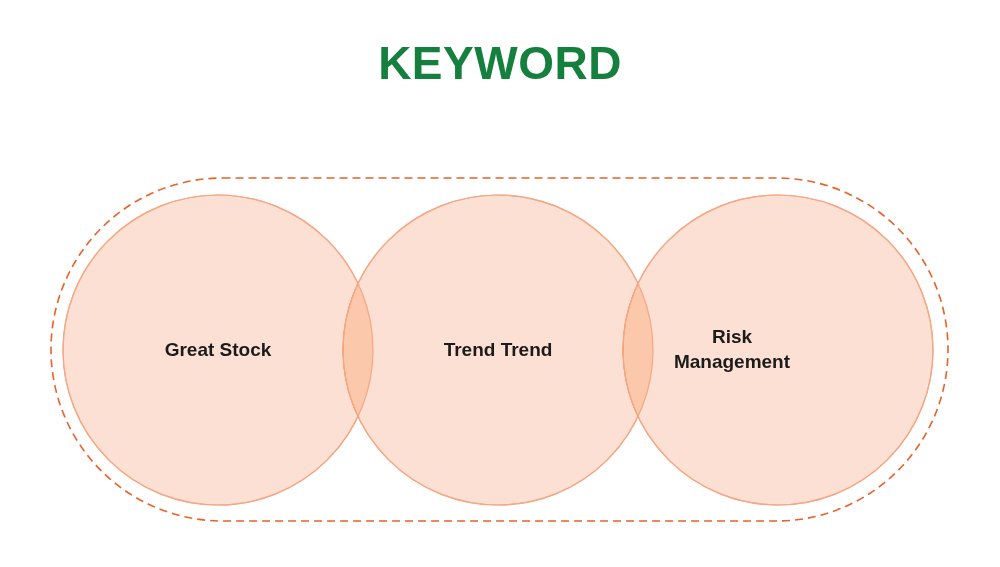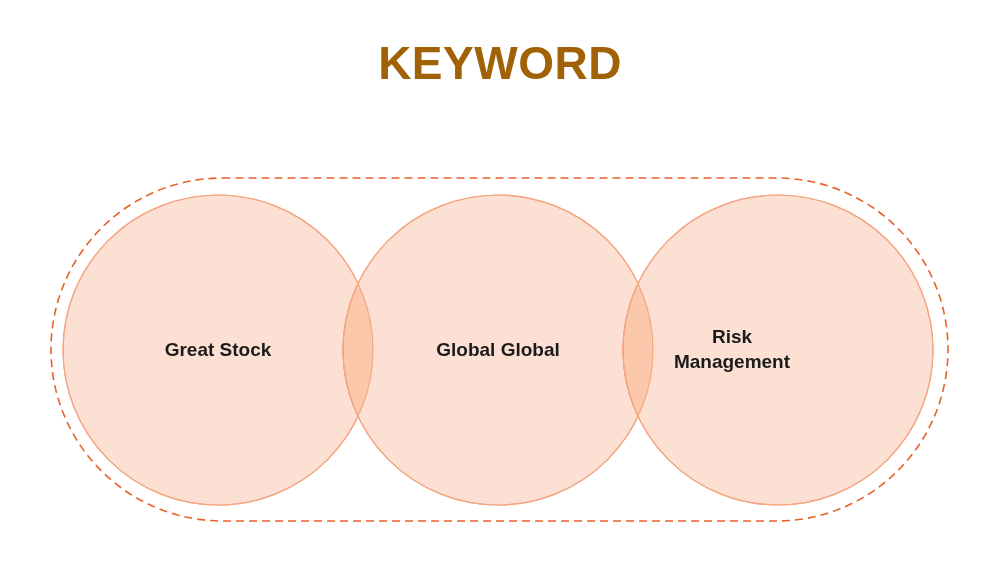--- a/index.html
+++ b/index.html
@@ -21,21 +21,21 @@
   }
   .page-title {
     position: absolute;
     left: 0;
     top: 38px;
     width: 1000px;
     text-align: center;
     font-size: 46px;
     font-weight: bold;
     letter-spacing: 0.5px;
-    color: #a16207;
+    color: #15803d;
     line-height: 1.1;
     font-family: "Liberation Sans", sans-serif;
   }
   .venn-stage {
     position: absolute;
     left: 0;
     top: 0;
     width: 824px;
     height: 567px;
     border-radius: 21px;
@@ -96,19 +96,19 @@
         <circle cx="778" cy="350" r="155" fill="#fcc8ac" stroke="#f08a5d" stroke-width="1"></circle>
       </g>
 
       <circle cx="218" cy="350" r="155" fill="none" stroke="#f4a783" stroke-width="1.2"></circle>
       <circle cx="498" cy="350" r="155" fill="none" stroke="#f4a783" stroke-width="1.2"></circle>
       <circle cx="778" cy="350" r="155" fill="none" stroke="#f4a783" stroke-width="1.2"></circle>
     </svg>
 
     <div class="circle-label lbl-1">Great Stock</div>
 
-    <div class="circle-label lbl-2">Global Global</div>
+    <div class="circle-label lbl-2">Trend Trend</div>
 
     <div class="circle-label lbl-3">Risk
 Management</div>
   </div>
 
 </div>
 
 </body></html>

